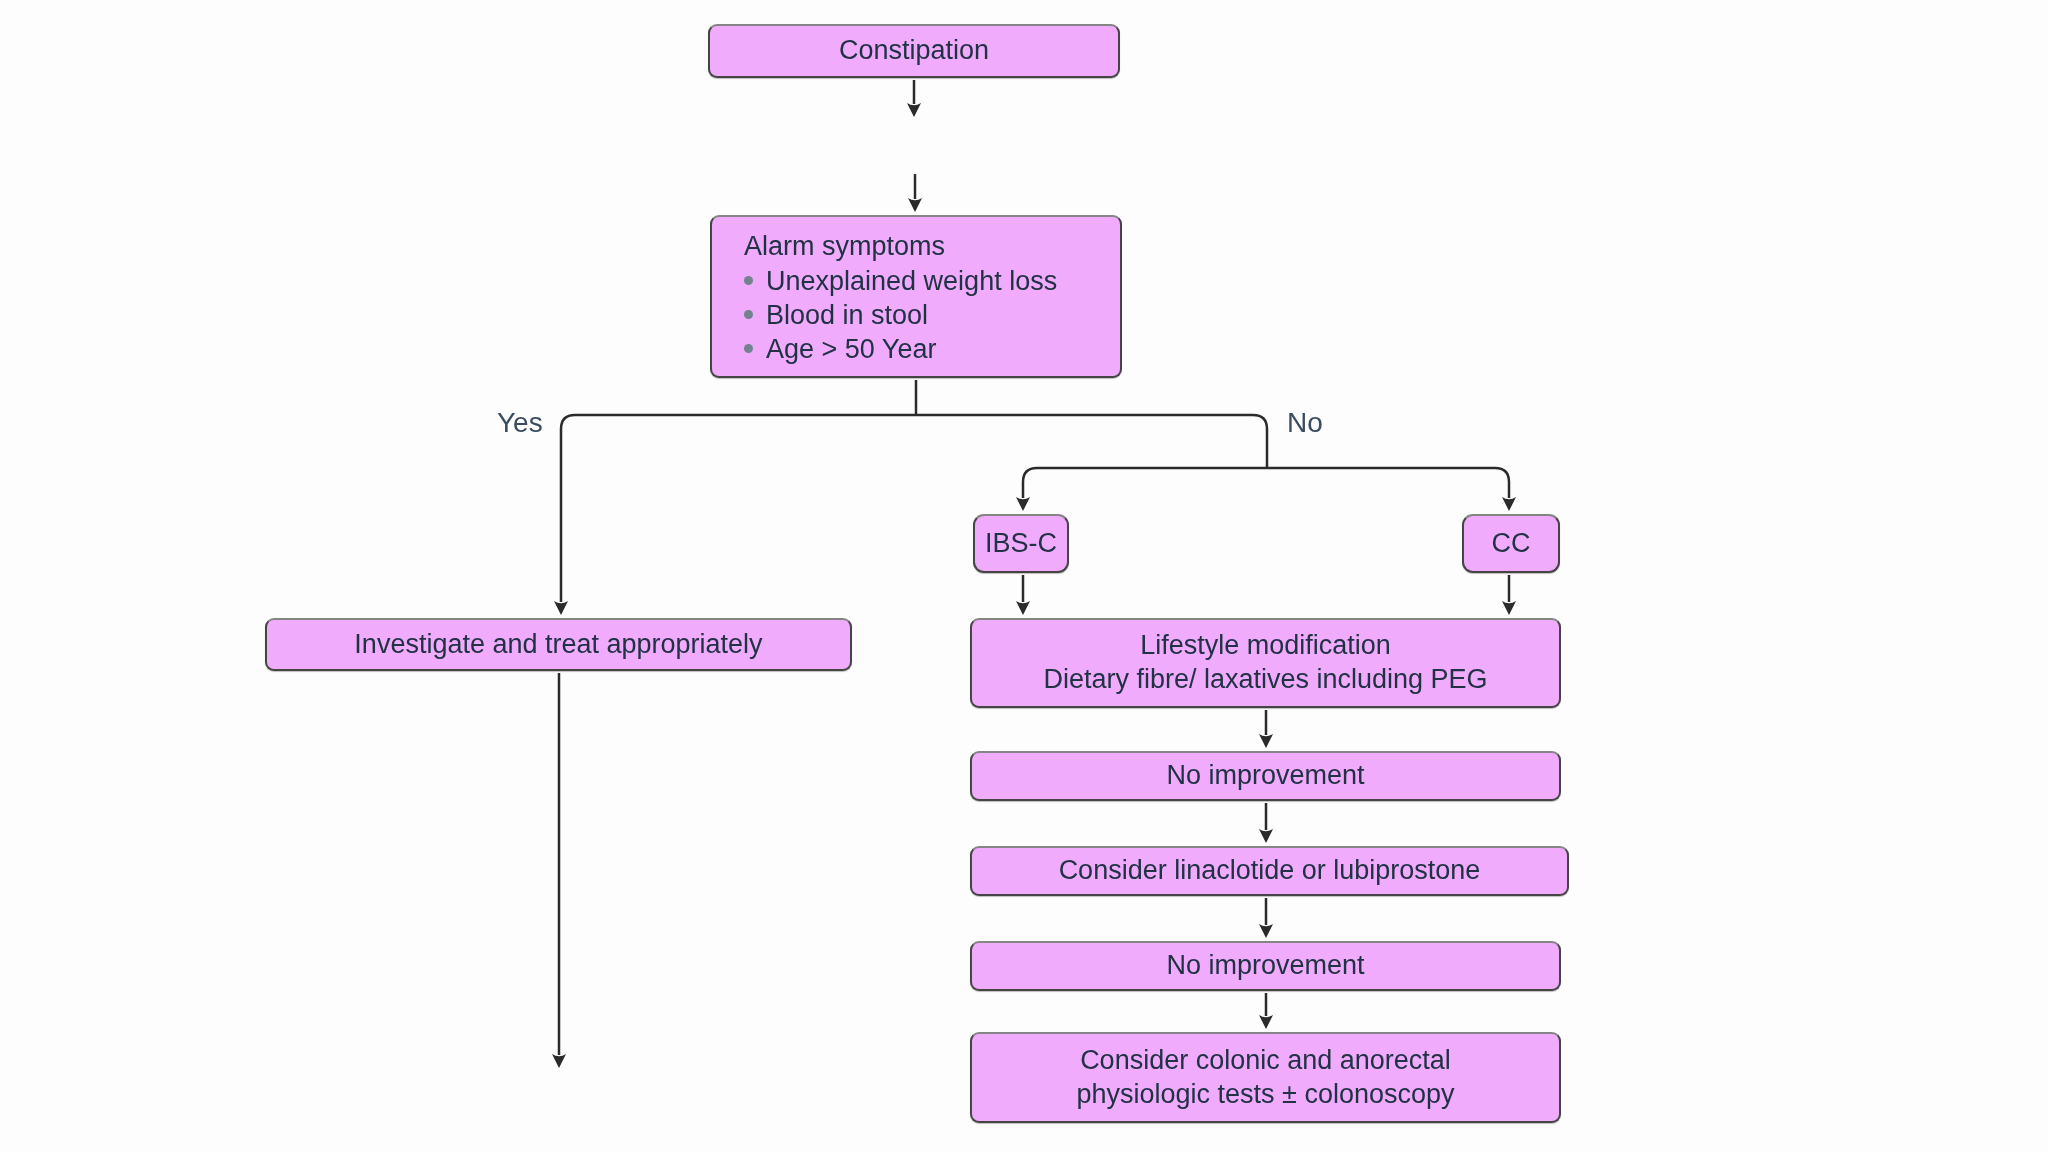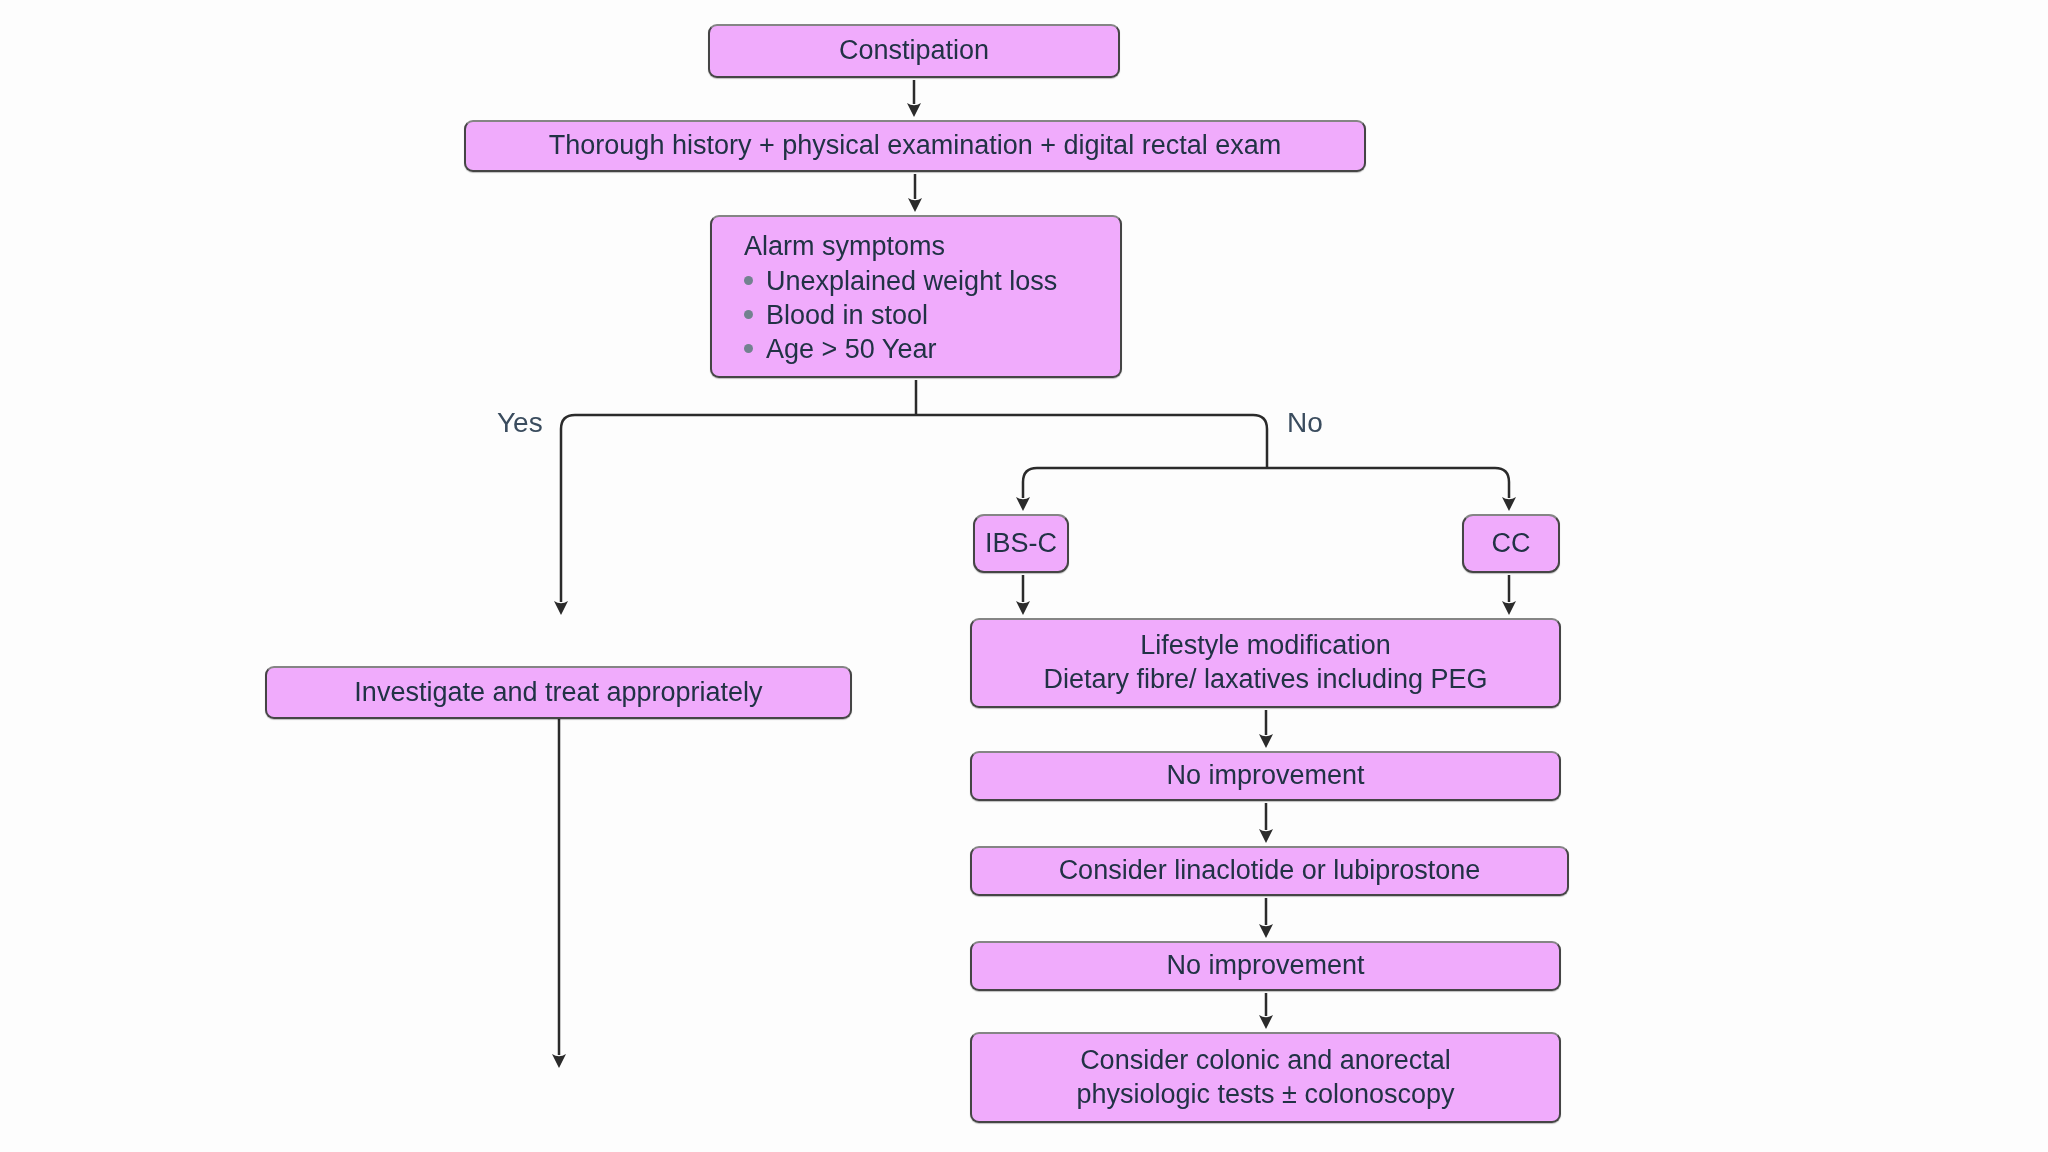--- a/index.html
+++ b/index.html
@@ -83,21 +83,20 @@
       <path d="M 1266 710 V 735" marker-end="url(#arrow)"></path>
       <path d="M 1266 803 V 830" marker-end="url(#arrow)"></path>
       <path d="M 1266 898 V 925" marker-end="url(#arrow)"></path>
       <path d="M 1266 993 V 1016" marker-end="url(#arrow)"></path>
       <path d="M 559 673 V 1055" marker-end="url(#arrow)"></path>
     </g>
   </svg>
 
   <div class="node" style="left:708px; top:24px; width:412px; height:54px;">Constipation</div>
 
-  <div class="node" style="left:464px; top:120px; width:902px; height:52px;">Thorough history + physical examination + digital rectal exam</div>
 
   <div class="node left-align" style="left:710px; top:215px; width:412px; height:163px;">
     <div class="alarm-title">Alarm symptoms</div>
     <div class="alarm-row">
       <span class="bullet-dot"></span>
       <span>Unexplained weight loss</span>
     </div>
     <div class="alarm-row">
       <span class="bullet-dot"></span>
       <span>Blood in stool</span>
@@ -109,21 +108,21 @@
   </div>
 
   <div class="branch-label" style="left:497px; top:407px;">Yes</div>
 
   <div class="branch-label" style="left:1287px; top:407px;">No</div>
 
   <div class="node" style="left:973px; top:514px; width:96px; height:59px; border-radius:11px;">IBS-C</div>
 
   <div class="node" style="left:1462px; top:514px; width:98px; height:59px; border-radius:11px;">CC</div>
 
-  <div class="node" style="left:265px; top:618px; width:587px; height:53px;margin-top:48px;">Investigate and treat appropriately</div>
+  <div class="node" style="left:265px; top:618px; width:587px; height:53px;">Investigate and treat appropriately</div>
 
   <div class="node multiline" style="left:970px; top:618px; width:591px; height:90px;">
     <div>Lifestyle modification</div>
     <div>Dietary fibre/ laxatives including PEG</div>
   </div>
 
   <div class="node" style="left:970px; top:751px; width:591px; height:50px;">No improvement</div>
 
   <div class="node" style="left:970px; top:846px; width:599px; height:50px;">Consider linaclotide or lubiprostone</div>
 

